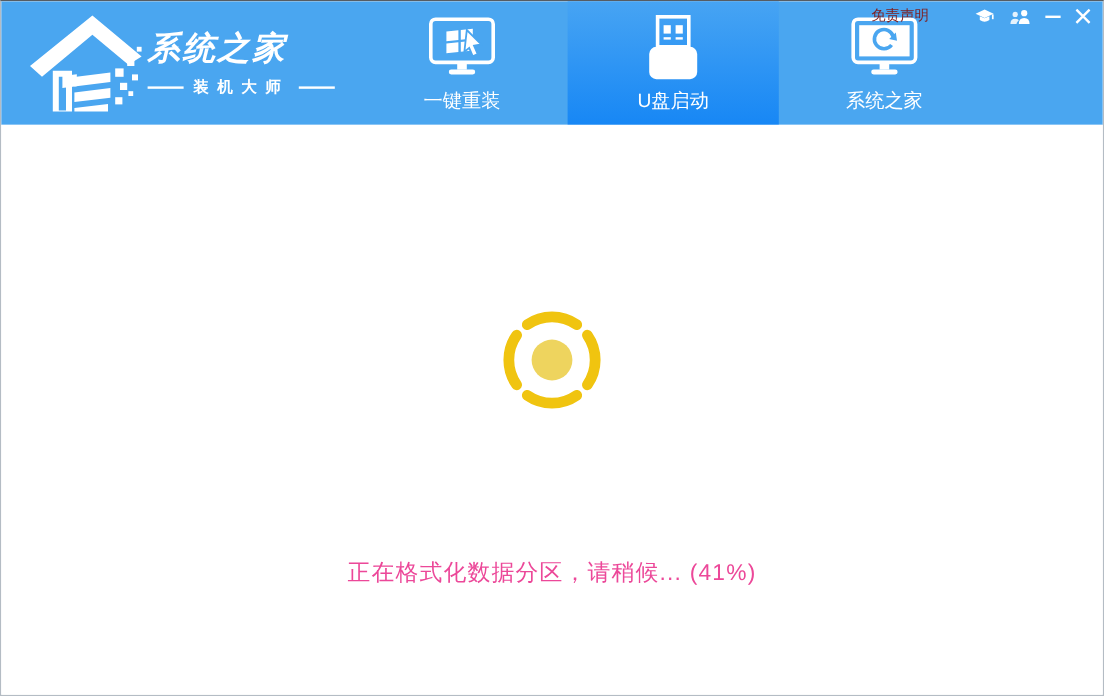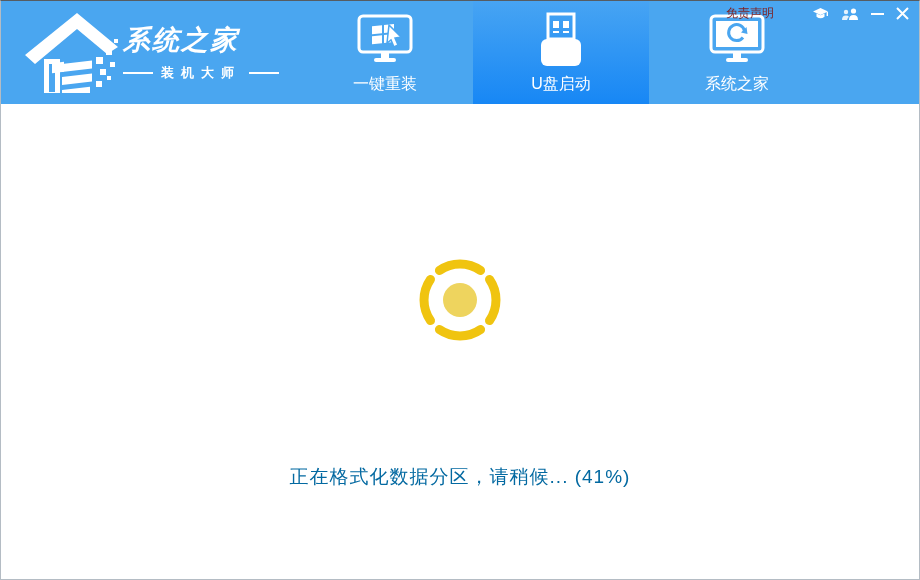--- a/index.html
+++ b/index.html
@@ -31,21 +31,21 @@
   
   .topbar { position:absolute; top:4px; right:10px; display:flex; align-items:center; }
   .disclaimer { color:#7f1d1d; font-size:12px; cursor:pointer; margin-right:26px; }
   .tb-btn { display:flex; align-items:center; justify-content:center; cursor:pointer; margin-left:12px; }
   
   .content { position:relative; height:475px; background:#fff; }
   .spinner { position:absolute; left:411px; top:148px; width:96px; height:96px; }
   .spinner .arcs { transform-origin:48px 48px; animation:spin 1.6s linear infinite; }
   @keyframes spin { to { transform:rotate(360deg); } }
   .status { position:absolute; top:360px; left:0; width:100%; text-align:center;
-            font-size:19px; color:#0369a1; letter-spacing:1px; }
+            font-size:19px; color:#ec4899; letter-spacing:1px; }
 </style>
 </head>
 <body>
 
 <div class="window">
 
   <div class="header">
 
     <div class="logo">
       <svg class="logo-icon" viewBox="0 0 96 84">

